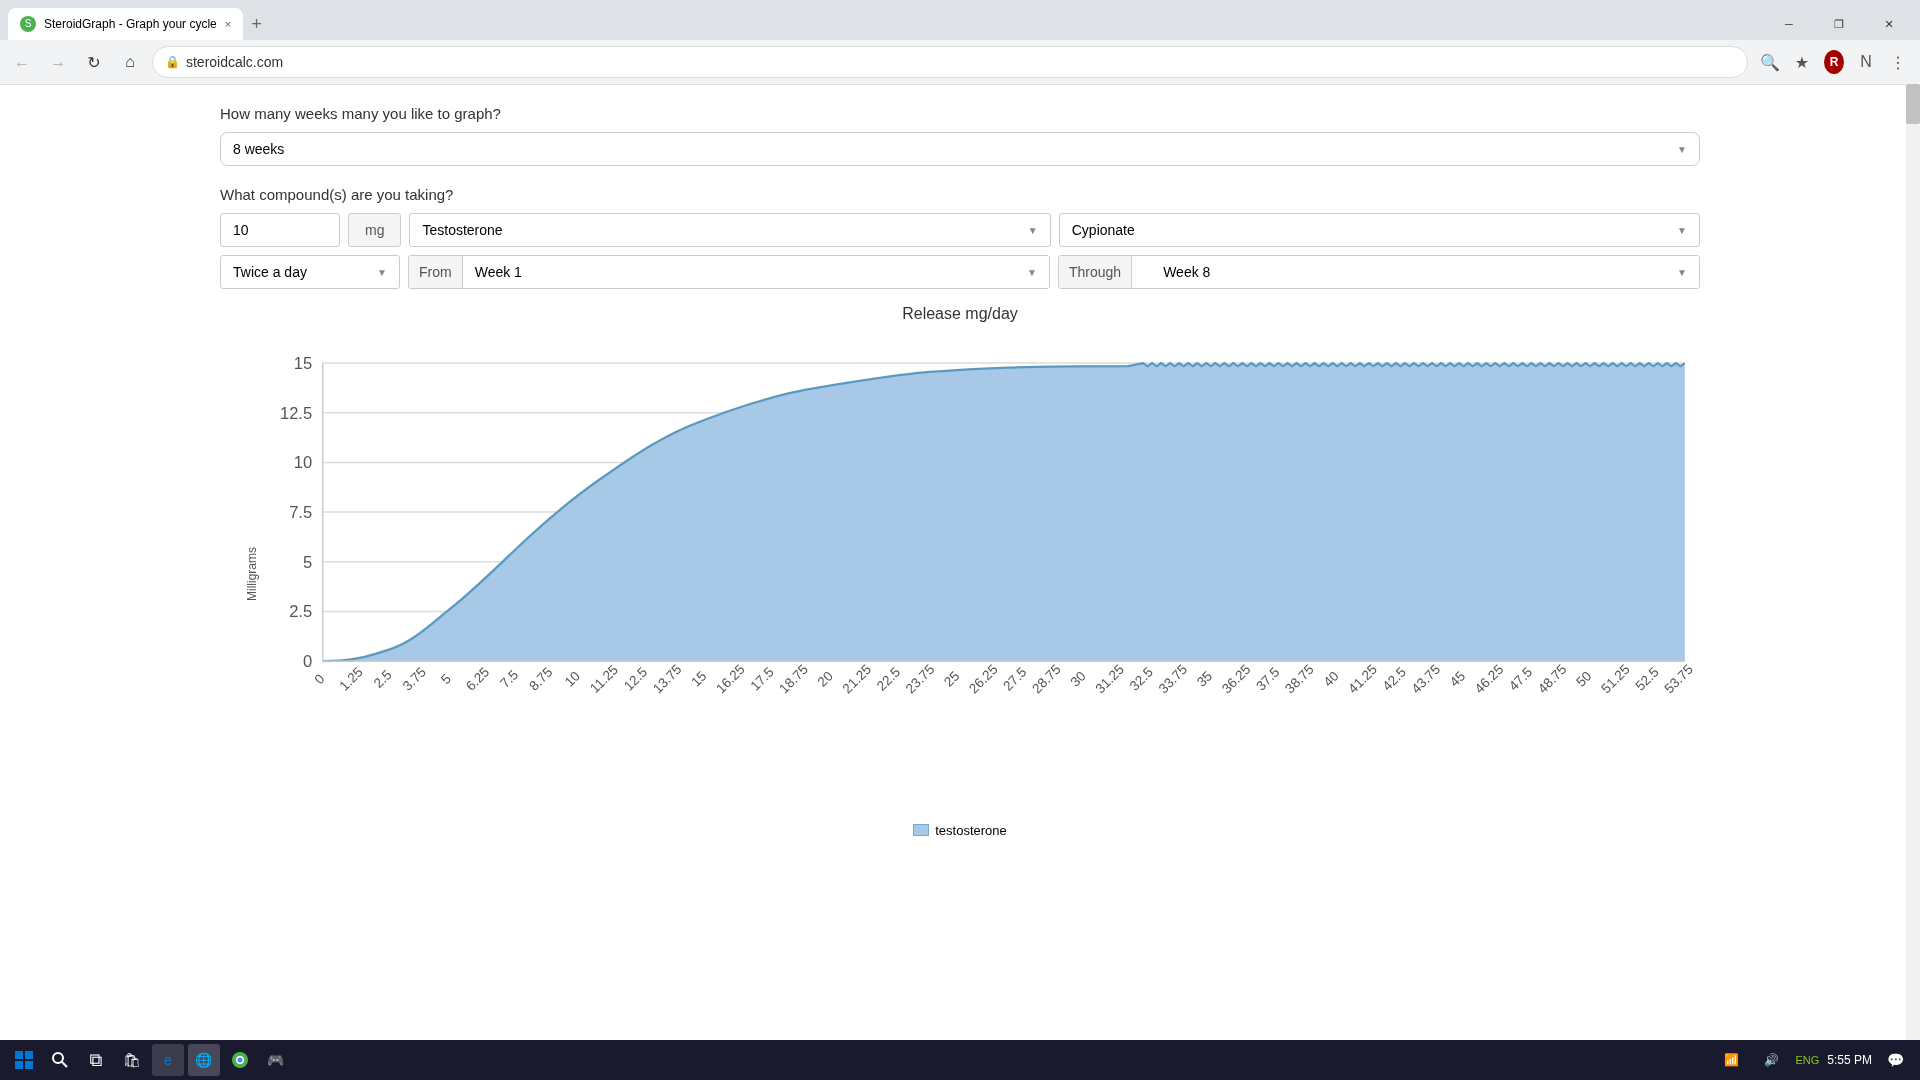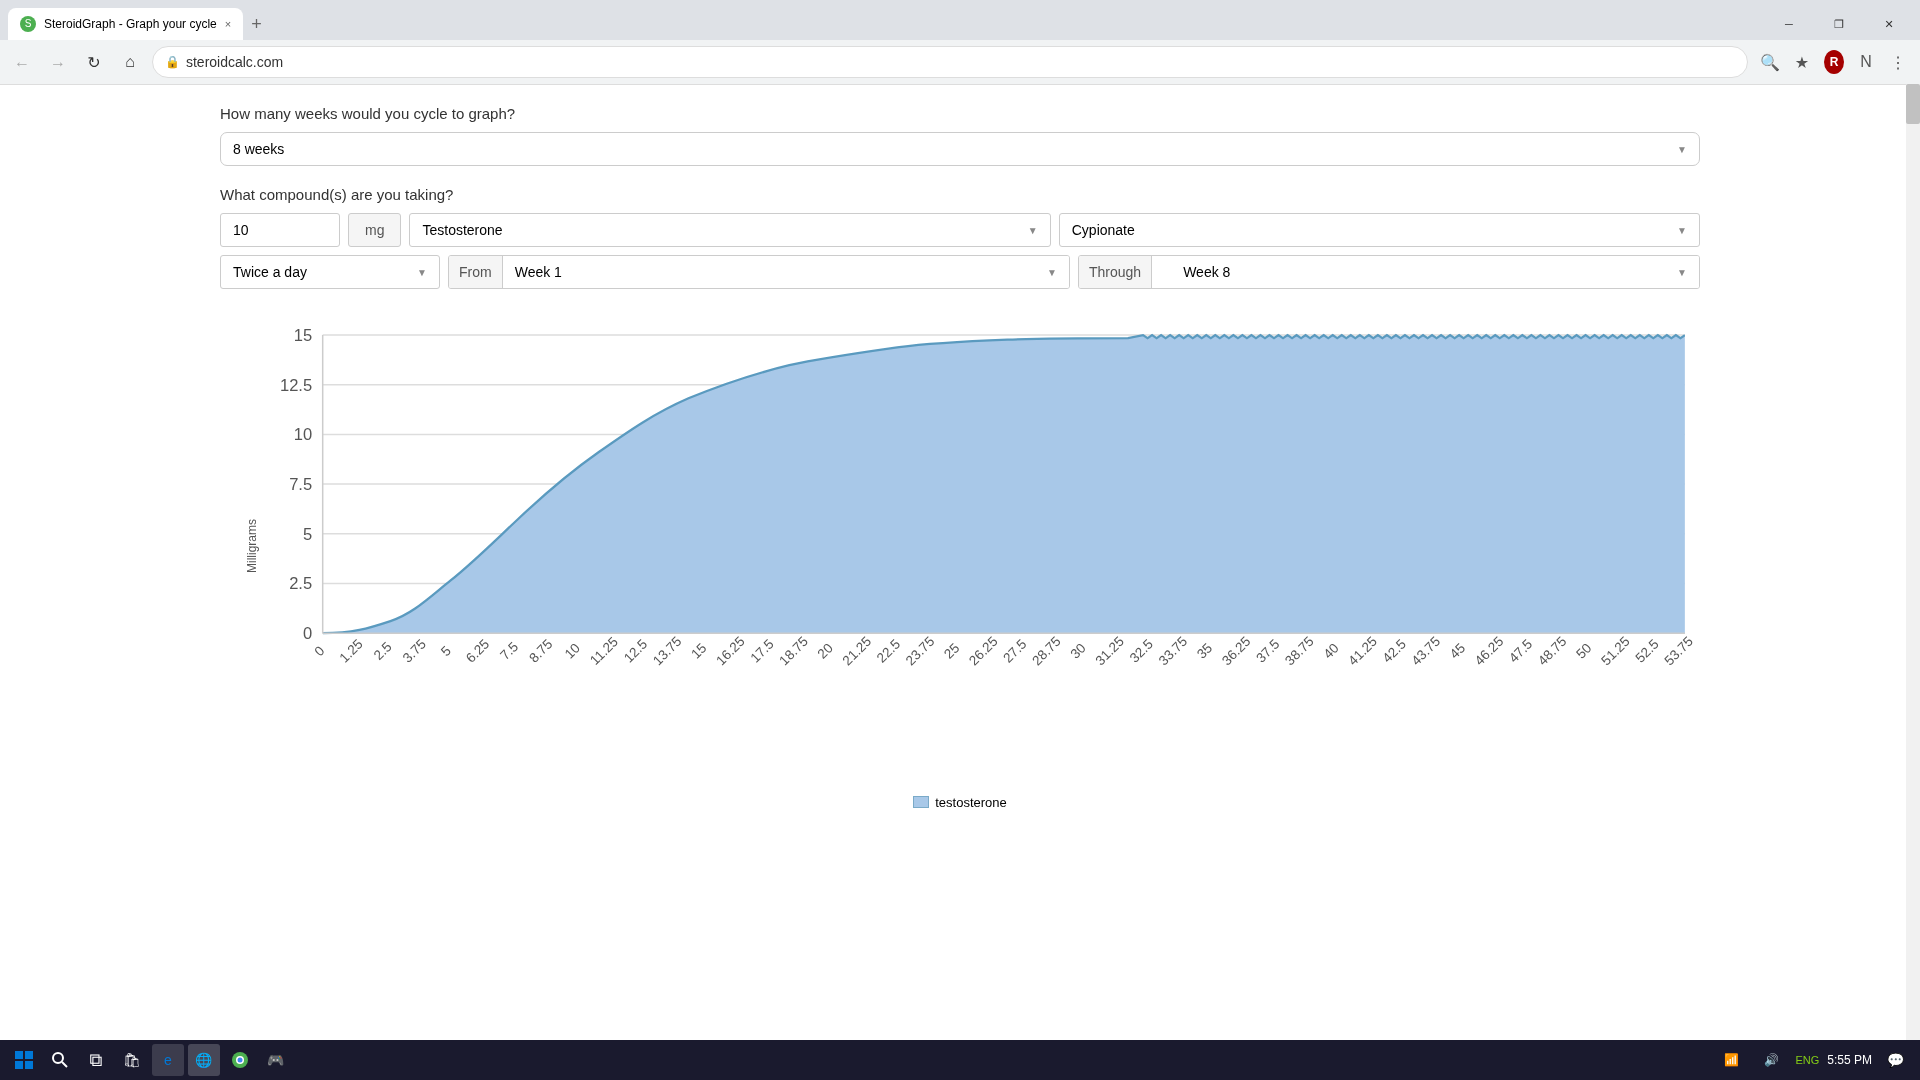--- a/index.html
+++ b/index.html
@@ -201,21 +201,21 @@
       justify-content: space-between;
       cursor: pointer;
       background: #fff;
     }
 
     .freq-dropdown {
       border: 1px solid #ccc;
       border-radius: 3px;
       padding: 8px 12px;
       font-size: 14px;
-      width: 220px;
+      width: 180px;
       display: flex;
       align-items: center;
       justify-content: space-between;
       cursor: pointer;
       background: #fff;
     }
 
     .from-label, .through-label {
       font-size: 14px;
       color: #555;
@@ -460,21 +460,21 @@
       </button>
       <button class="toolbar-icon">N</button>
       <button class="toolbar-icon">⋮</button>
     </div>
   </div>
 </div>
 
 <div class="page-content">
 
   <div class="compound-section">
-    <p class="question-label">How many weeks would you cycle to graph?</p>
+    <p class="question-label">How many weeks many you like to graph?</p>
     <div class="weeks-dropdown">
       <span>8 weeks</span>
       <span class="chevron">▼</span>
     </div>
   </div>
 
   <div class="compound-section">
     <p class="question-label">What compound(s) are you taking?</p>
 
     <div class="compound-row">
@@ -509,20 +509,21 @@
         <div class="week-select">
           <span>Week 8</span>
           <span class="chevron">▼</span>
         </div>
       </div>
     </div>
   </div>
 
 
   <div class="chart-container">
+    <div class="chart-title">Release mg/day</div>
     <div class="chart-area">
       <span class="y-axis-label">Milligrams</span>
       <svg class="chart-svg" viewBox="0 0 950 320" xmlns="http://www.w3.org/2000/svg">
 
         <text x="28" y="24" font-size="11" fill="#555" text-anchor="end">15</text>
         <text x="28" y="57" font-size="11" fill="#555" text-anchor="end">12.5</text>
         <text x="28" y="90" font-size="11" fill="#555" text-anchor="end">10</text>
         <text x="28" y="123" font-size="11" fill="#555" text-anchor="end">7.5</text>
         <text x="28" y="156" font-size="11" fill="#555" text-anchor="end">5</text>
         <text x="28" y="189" font-size="11" fill="#555" text-anchor="end">2.5</text>

